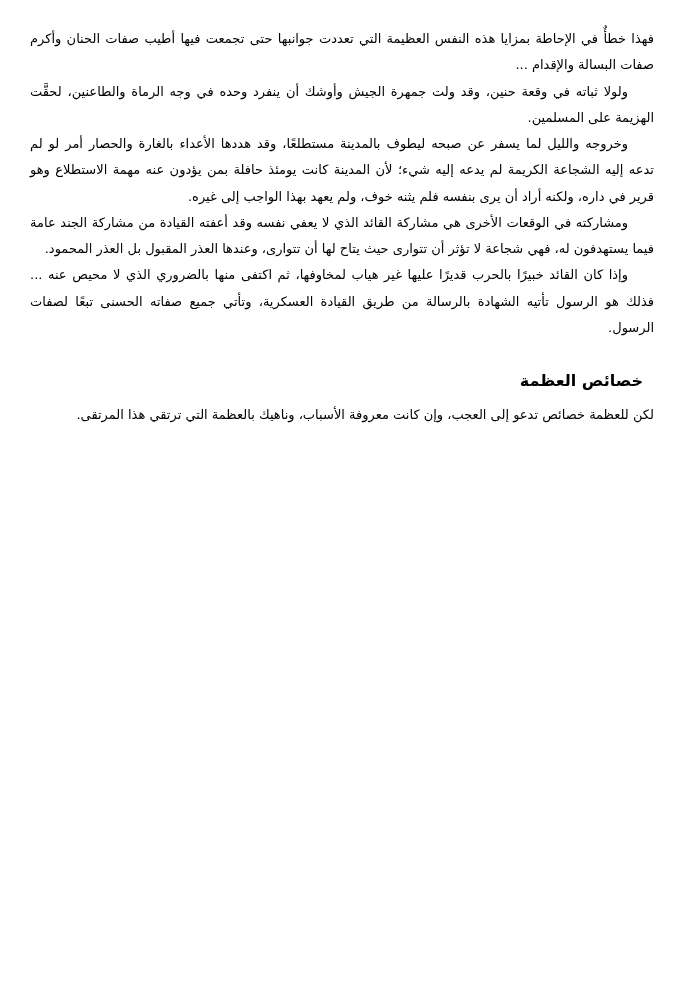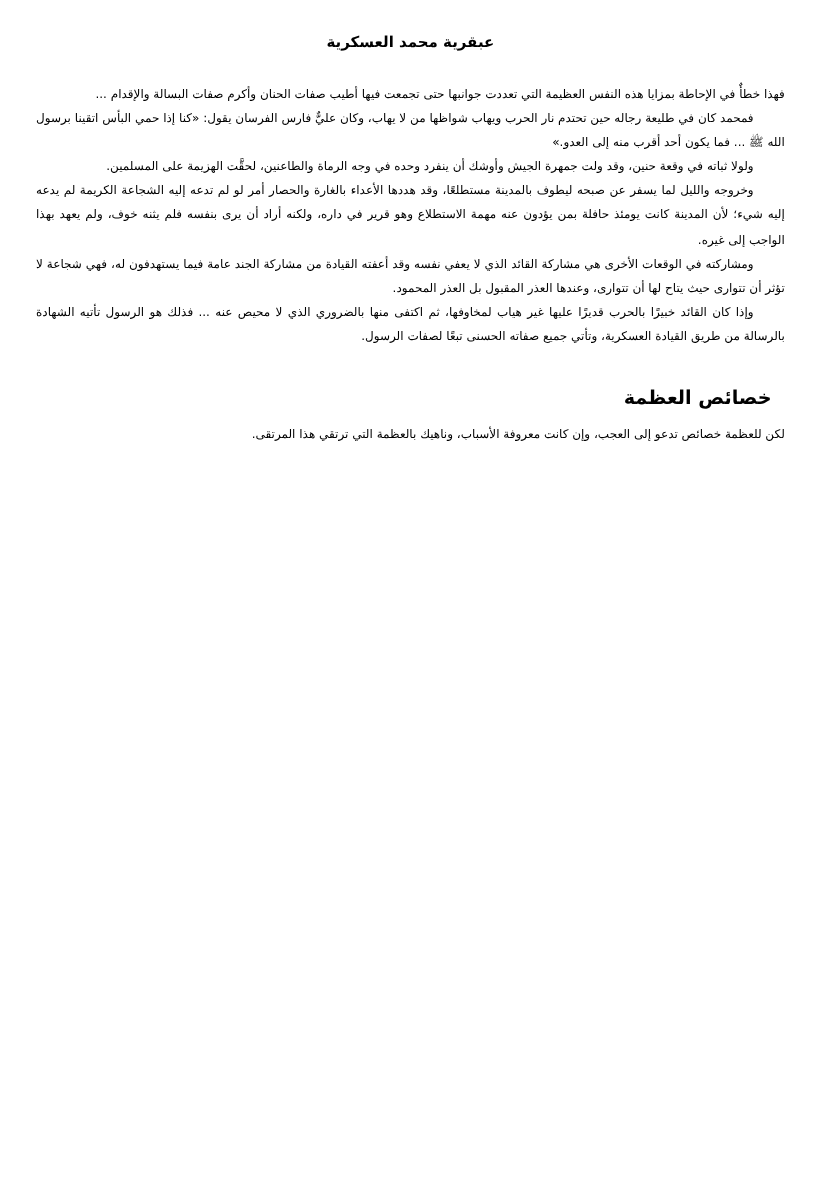--- a/index.html
+++ b/index.html
@@ -23,21 +23,21 @@
   }
   .running-head {
     text-align: center;
     font-size: 12.5px;
     font-weight: bold;
     line-height: 1.4;
     margin: 0 0 26px 0;
     letter-spacing: 0;
   }
   .body-text {
-    font-size: 10px;
+    font-size: 13px;
     line-height: 2.02;
     text-align: justify;
     text-align-last: right;
     direction: rtl;
   }
   .body-text p {
     margin: 0;
     text-indent: 26px;
   }
   .body-text p.noindent {
@@ -49,25 +49,23 @@
     margin: 30px 11px 12px 0;
     text-align: right;
     direction: rtl;
   }
 </style>
 </head>
 <body>
 
 <div class="page">
 
-  <div class="running-head">عبقرية محمد العسكرية</div>
 
   <div class="body-text">
     <p class="noindent">فهذا خطأٌ في الإحاطة بمزايا هذه النفس العظيمة التي تعددت جوانبها حتى تجمعت فيها أطيب صفات الحنان وأكرم صفات البسالة والإقدام ...</p>
-    <p>فمحمد كان في طليعة رجاله حين تحتدم نار الحرب ويهاب شواظها من لا يهاب، وكان عليٌّ فارس الفرسان يقول: «كنا إذا حمي البأس اتقينا برسول الله ﷺ ... فما يكون أحد أقرب منه إلى العدو.»</p>
     <p>ولولا ثباته في وقعة حنين، وقد ولت جمهرة الجيش وأوشك أن ينفرد وحده في وجه الرماة والطاعنين، لحقَّت الهزيمة على المسلمين.</p>
     <p>وخروجه والليل لما يسفر عن صبحه ليطوف بالمدينة مستطلعًا، وقد هددها الأعداء بالغارة والحصار أمر لو لم تدعه إليه الشجاعة الكريمة لم يدعه إليه شيء؛ لأن المدينة كانت يومئذ حافلة بمن يؤدون عنه مهمة الاستطلاع وهو قرير في داره، ولكنه أراد أن يرى بنفسه فلم يثنه خوف، ولم يعهد بهذا الواجب إلى غيره.</p>
     <p>ومشاركته في الوقعات الأخرى هي مشاركة القائد الذي لا يعفي نفسه وقد أعفته القيادة من مشاركة الجند عامة فيما يستهدفون له، فهي شجاعة لا تؤثر أن تتوارى حيث يتاح لها أن تتوارى، وعندها العذر المقبول بل العذر المحمود.</p>
     <p>وإذا كان القائد خبيرًا بالحرب قديرًا عليها غير هياب لمخاوفها، ثم اكتفى منها بالضروري الذي لا محيص عنه ... فذلك هو الرسول تأتيه الشهادة بالرسالة من طريق القيادة العسكرية، وتأتي جميع صفاته الحسنى تبعًا لصفات الرسول.</p>
   </div>
 
   <div class="section-heading">خصائص العظمة</div>
 
   <div class="body-text">
     <p class="noindent">لكن للعظمة خصائص تدعو إلى العجب، وإن كانت معروفة الأسباب، وناهيك بالعظمة التي ترتقي هذا المرتقى.</p>

